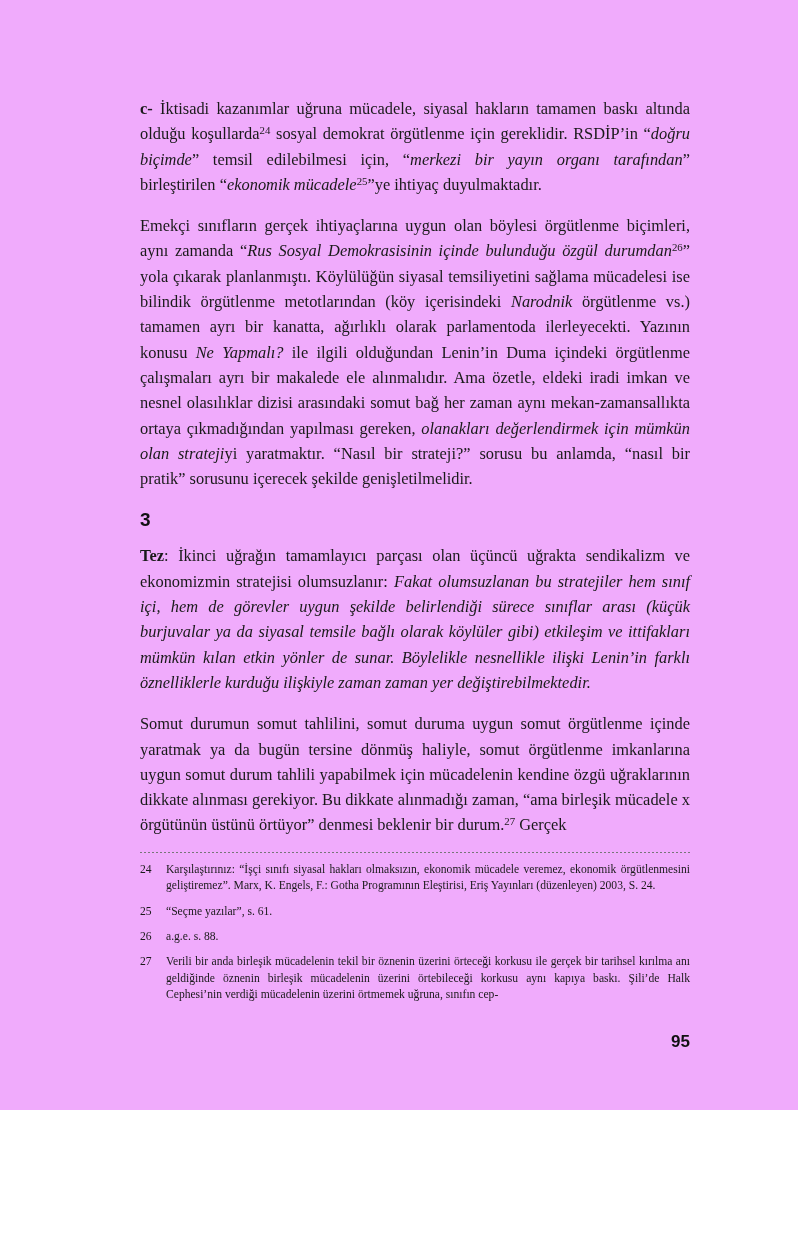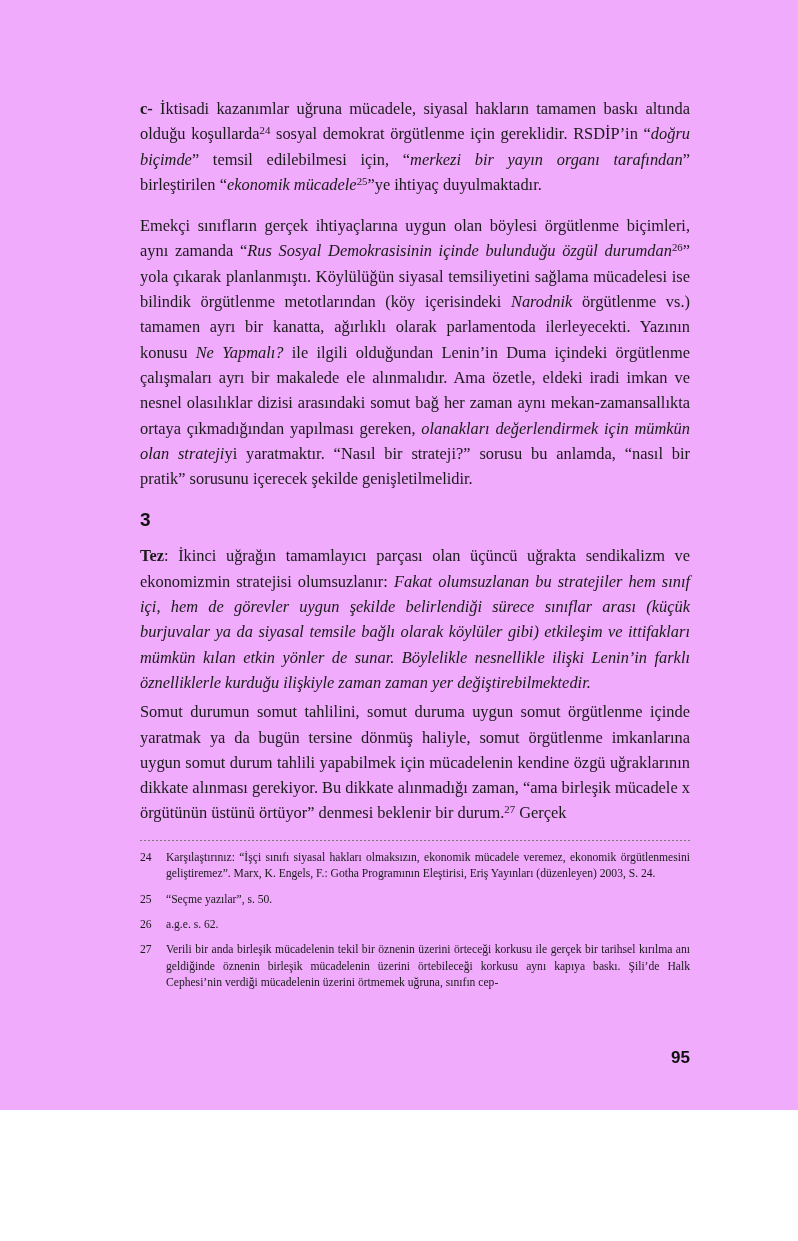--- a/index.html
+++ b/index.html
@@ -34,21 +34,21 @@
     text-align: justify;
     text-justify: inter-word;
     margin: 0 0 10px 0;
     hyphens: manual;
     -webkit-hyphens: manual;
   }
   .para.first {
     margin-bottom: 16px;
   }
   .para.tez {
-    margin-bottom: 4px;
+    margin-bottom: 16px;
   }
   .para em,
   .para i {
     font-style: italic;
   }
   .para b,
   .para strong {
     font-weight: bold;
   }
   sup {
@@ -90,21 +90,21 @@
     left: 0;
     top: 0;
     width: 20px;
     text-align: left;
   }
   .footnote .fn-text { display: block; }
   
   .page-number {
     position: absolute;
     right: 108px;
-    bottom: 42px;
+    bottom: 58px;
     font-family: "Liberation Sans", sans-serif;
     font-weight: bold;
     font-size: 17px;
     color: #111111;
   }
 </style>
 </head>
 <body>
 
 <div class="page">
@@ -130,25 +130,25 @@
 
     <div class="footnote-rule"></div>
 
     <div class="footnotes">
       <div class="footnote">
         <span class="fn-num">24</span>
         <span class="fn-text">Karşılaştırınız: “İşçi sınıfı siyasal hakları olmaksızın, ekonomik mücadele veremez, ekonomik örgütlenmesini geliştiremez”. Marx, K. Engels, F.: Gotha Programının Eleştirisi, Eriş Yayınları (düzenleyen) 2003, S. 24.</span>
       </div>
       <div class="footnote">
         <span class="fn-num">25</span>
-        <span class="fn-text">“Seçme yazılar”, s. 50.</span>
+        <span class="fn-text">“Seçme yazılar”, s. 61.</span>
       </div>
       <div class="footnote">
         <span class="fn-num">26</span>
-        <span class="fn-text">a.g.e. s. 62.</span>
+        <span class="fn-text">a.g.e. s. 88.</span>
       </div>
       <div class="footnote">
         <span class="fn-num">27</span>
         <span class="fn-text">Verili bir anda birleşik mücadelenin tekil bir öznenin üzerini örteceği korkusu ile gerçek bir tarihsel kırılma anı geldiğinde öznenin birleşik mücadelenin üzerini örtebileceği korkusu aynı kapıya baskı. Şili’de Halk Cephesi’nin verdiği mücadelenin üzerini örtmemek uğruna, sınıfın cep-</span>
       </div>
     </div>
 
   </div>
 
   <div class="page-number">95</div>

